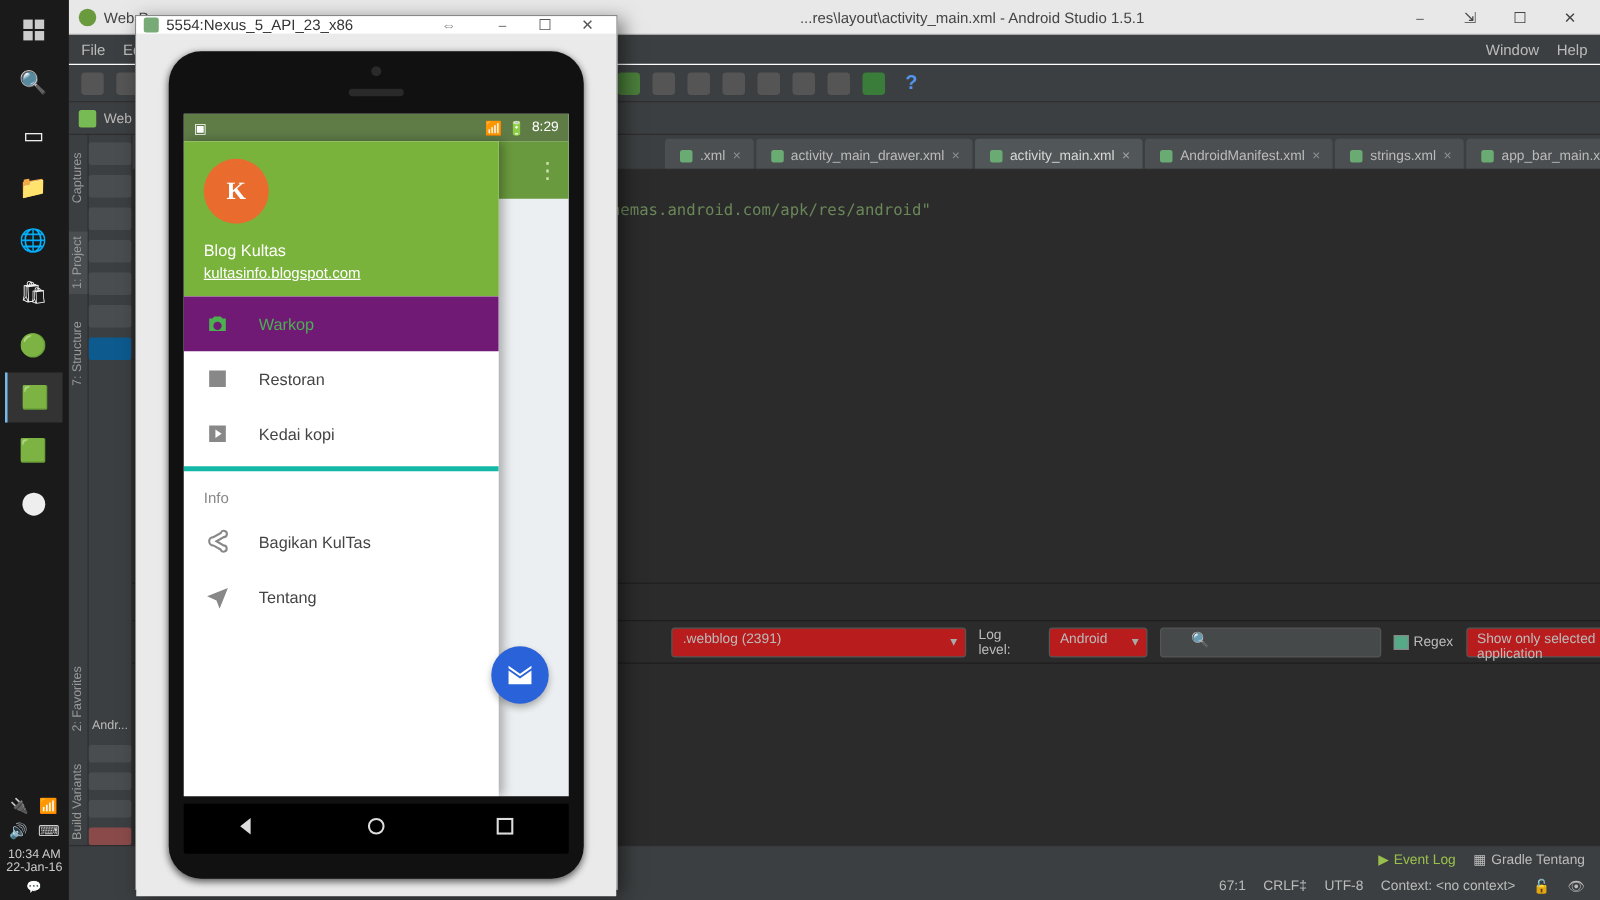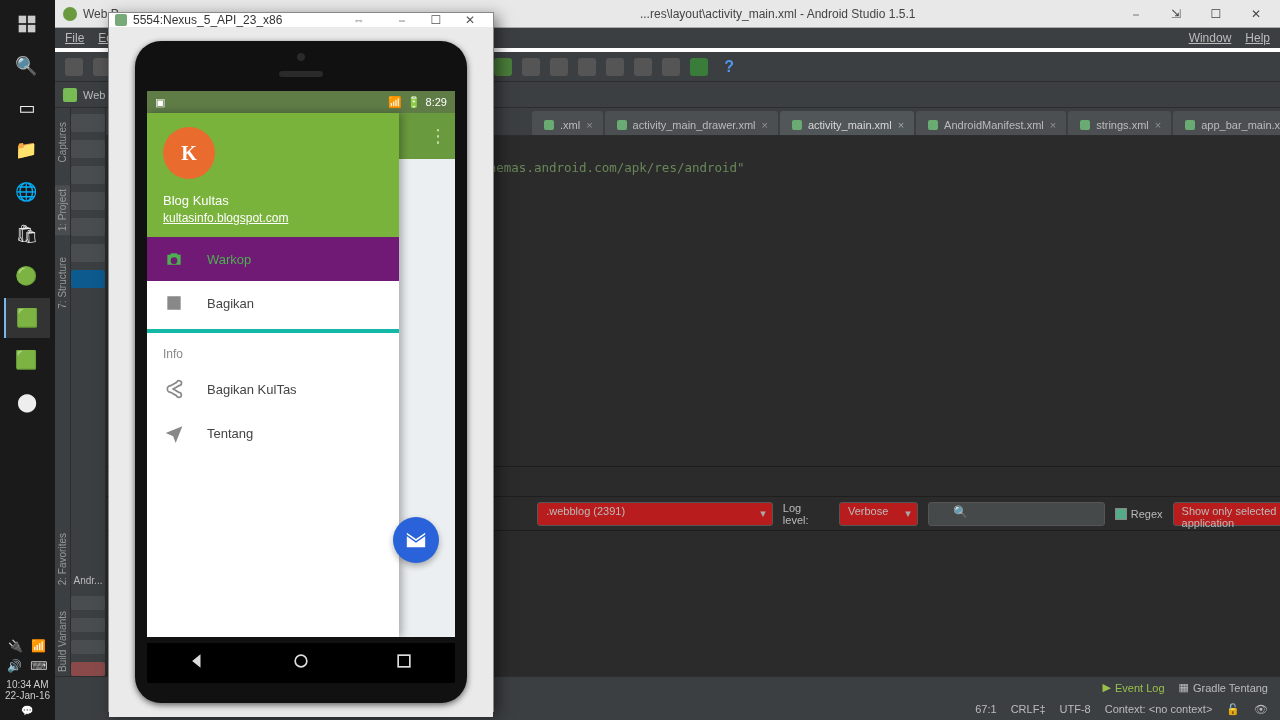--- a/index.html
+++ b/index.html
@@ -13,21 +13,21 @@
   .tray { position:absolute; bottom:0; left:0; width:55px; color:#ccc; font-size:10px; text-align:center; padding:4px 0; }
   .tray .icons { display:flex; justify-content:center; gap:8px; margin-bottom:6px; }
   .tray .icons span { font-size:12px; }
 
   
   .ide { position:absolute; left:55px; top:0; right:0; height:720px; background:#3c3f41; color:#bbb; font-size:12px; display:flex; flex-direction:column; }
   .ide-titlebar { height:28px; background:#e8e8e8; color:#444; display:flex; align-items:center; padding:0 8px; font-size:12px; border-bottom:1px solid #aaa; }
   .ide-titlebar .title { flex:1; display:flex; align-items:center; gap:6px; }
   .ide-titlebar .wbtns { display:flex; gap:8px; }
   .ide-titlebar .wbtn { width:32px; text-align:center; cursor:pointer; }
-  .ide-menubar { height:24px; background:#3c3f41; display:flex; align-items:center; gap:14px; padding:0 10px; border-bottom:4px solid #ffffff;text-decoration:underline; }
+  .ide-menubar { height:24px; background:#3c3f41; display:flex; align-items:center; gap:14px; padding:0 10px; border-bottom:1px solid #ffffff; }
   .ide-menubar span { color:#bbb; cursor:pointer; }
   .ide-toolbar { height:30px; background:#3c3f41; display:flex; align-items:center; gap:10px; padding:0 10px; border-bottom:1px solid #2d2d2d; }
   .ide-toolbar .ticon { width:18px; height:18px; background:#555; border-radius:3px; }
   .ide-navbar { height:26px; background:#3c3f41; display:flex; align-items:center; padding:0 8px; gap:6px; border-bottom:1px solid #2d2d2d; font-size:11px; }
   .ide-body { flex:1; display:flex; overflow:hidden; }
   .lefttools { width:22px; background:#3c3f41; border-right:1px solid #2d2d2d; display:flex; flex-direction:column; align-items:center; gap:18px; padding-top:10px; color:#999; font-size:10px; }
   .lefttools .vtab { writing-mode:vertical-rl; transform:rotate(180deg); cursor:pointer; padding:4px 2px; }
   .project-pane { width:38px; background:#3c3f41; border-right:1px solid #2d2d2d; display:flex; flex-direction:column; align-items:center; gap:8px; padding-top:6px; }
   .project-pane .row { width:34px; height:18px; background:#4a4d4f; border-radius:2px; }
   .project-pane .row.sel { background:#0d5a8e; }
@@ -269,21 +269,21 @@
 
       <div class="logcat">
         <div class="logcat-head">
           
           
         </div>
         <div class="logcat-bar">
           <div style="width:420px"></div>
           <div class="combo" style="width:240px"><span>.webblog (2391)</span></div>
           <label>Log level:</label>
-          <div class="combo" style="width:80px"><span>Verbose</span></div>
+          <div class="combo" style="width:80px"><span>Android</span></div>
           <div class="search">🔍</div>
           <label class="chk">
               <span style="width:12px;height:12px;border:1px solid #888;background:#5a8;display:inline-block"></span>
               <span>Regex</span>
             </label>
           <div class="combo" style="width:180px"><span>Show only selected application</span></div>
         </div>
         <div class="logcat-body" id="logbody">t: Suspending all threads took: 16.103ms
 t: Suspending all threads took: 10.189ms
 t: Suspending all threads took: 6.261ms
@@ -356,21 +356,29 @@
                   </svg>
                 </span>
     <span class="dlabel">Warkop</span>
               </div>
               <div class="ditem">
     <span class="dicon">
                   <svg viewBox="0 0 24 24">
                     <path d="M4 4h16v16H4z M6 16l3-4 2 2 3-5 4 7z"></path>
                   </svg>
                 </span>
-    <span class="dlabel">Bagikan</span>
+    <span class="dlabel">Restoran</span>
+              </div>
+              <div class="ditem">
+    <span class="dicon">
+                  <svg viewBox="0 0 24 24">
+                    <path d="M4 4h16v16H4z M10 8v8l6-4z"></path>
+                  </svg>
+                </span>
+    <span class="dlabel">Kedai kopi</span>
               </div>
               <div class="group-label">Info</div>
               <div class="ditem">
     <span class="dicon">
                   <svg viewBox="0 0 24 24">
                     <path d="M18 8a3 3 0 10-2.8-4L8 8a3 3 0 100 8l7 4a3 3 0 102.8-4L11 12l7-4z" fill="none" stroke="currentColor" stroke-width="2"></path>
                   </svg>
                 </span>
     <span class="dlabel">Bagikan KulTas</span>
               </div>

